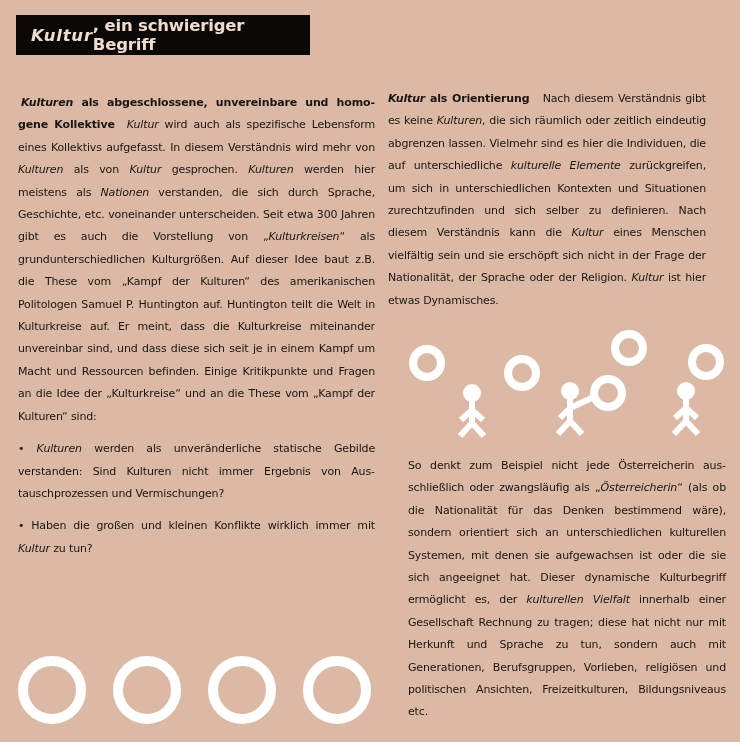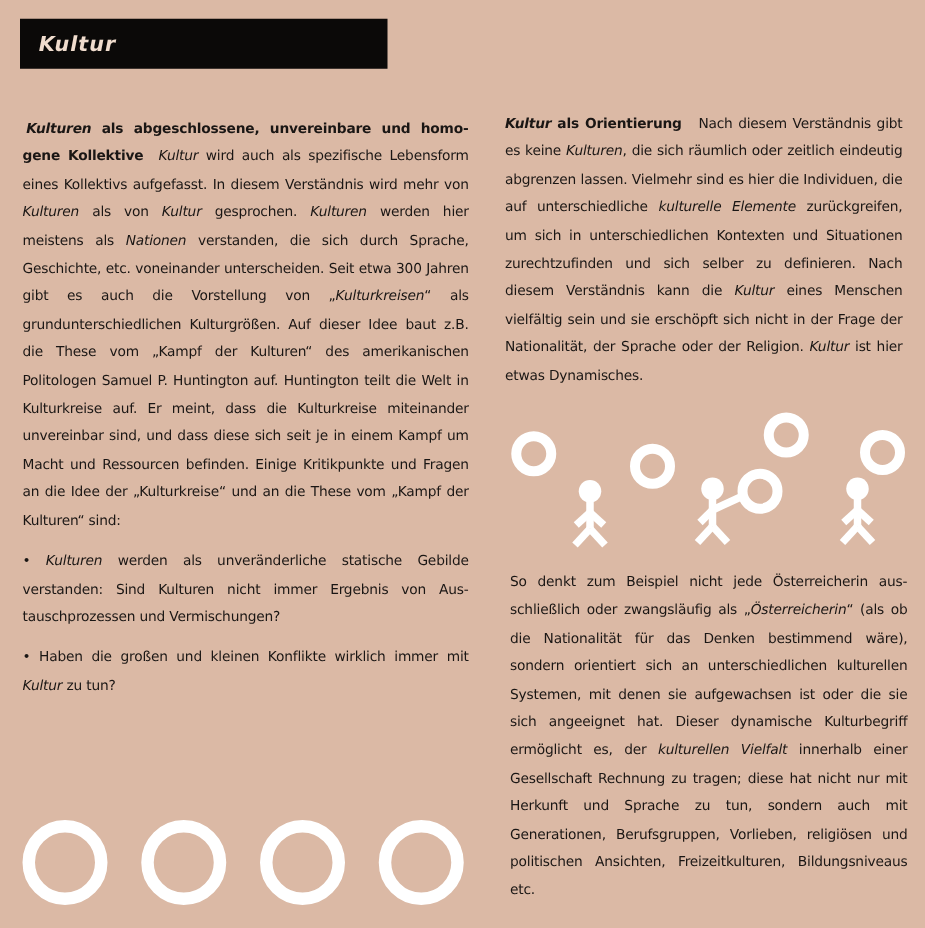--- a/index.html
+++ b/index.html
@@ -16,34 +16,35 @@
     display:flex; align-items:center; padding-left:15px;
     color:#f0dccd; font-weight:bold; font-size:16.5px; letter-spacing:-0.2px;
   }
   .title-box .it { font-style:italic; letter-spacing:0.8px; }
   .col {
     position:absolute; font-size:11px; line-height:22.4px;
     text-align:justify; hyphens:manual; letter-spacing:-0.15px;
   }
   .col p { margin:0; }
   .col-left { left:18px; top:92px; width:357px; }
-  .col-right { left:404px; top:88px; width:318px; }
+  .col-right { left:388px; top:88px; width:318px; }
   .col-right2 { left:408px; top:455px; width:318px; }
   b { font-weight:bold; }
   i { font-style:italic; }
   .lead { text-indent:3px; }
   .bullet { margin-top:10px !important; }
   .gap { margin-top:12px !important; }
   svg.fig { position:absolute; left:0; top:0; }
 </style>
 </head>
 <body>
 
 <div class="title-box">
   <span class="it">Kultur</span>
+    <span>, ein schwieriger Begriff</span>
 </div>
 
 <div class="col col-left">
   <p class="lead"><b><i>Kulturen</i><span> als abgeschlossene, unvereinbare und homo­gene Kollektive</span></b>&nbsp;&nbsp;<span id="left-segs"><i>Kultur</i><span> wird auch als spezifische Lebens­form eines Kollektivs aufgefasst. In diesem Verständnis wird mehr von </span><i>Kulturen</i><span> als von </span><i>Kultur</i><span> gesprochen. </span><i>Kul­turen</i><span> werden hier meistens als </span><i>Nationen</i><span> verstanden, die sich durch Sprache, Geschichte, etc. voneinander unter­scheiden. Seit etwa 300 Jahren gibt es auch die Vorstel­lung von „</span><i>Kulturkreisen</i><span>“ als grundunterschiedlichen Kul­turgrößen. Auf dieser Idee baut z.B. die These vom „Kampf der Kulturen“ des amerikanischen Politologen Samuel P. Huntington auf. Huntington teilt die Welt in Kulturkreise auf. Er meint, dass die Kulturkreise miteinander unverein­bar sind, und dass diese sich seit je in einem Kampf um Macht und Ressourcen befinden. Einige Kritikpunkte und Fragen an die Idee der „Kulturkreise“ und an die These vom „Kampf der Kulturen“ sind:</span></span></p>
   <div id="left-bullets">
       <p class="bullet"><span>• </span><i>Kulturen</i><span> werden als unveränderliche statische Gebilde verstanden: Sind Kulturen nicht immer Ergebnis von Aus­tauschprozessen und Vermischungen?</span></p>
       <p class="bullet"><span>• </span><span>Haben die großen und kleinen Konflikte wirklich immer mit </span><i>Kultur</i><span> zu tun?</span></p>
     </div>
 </div>
 

